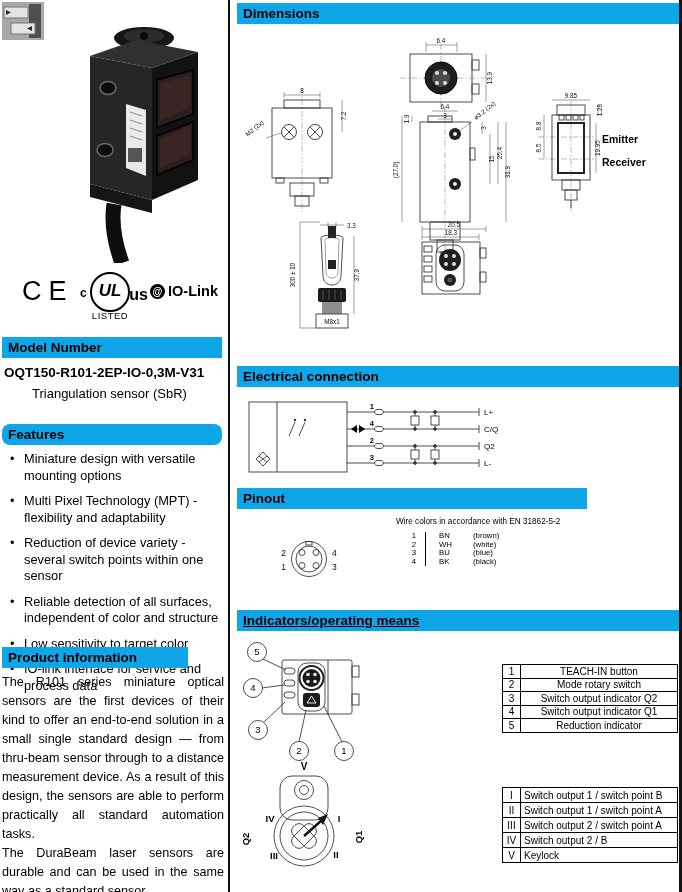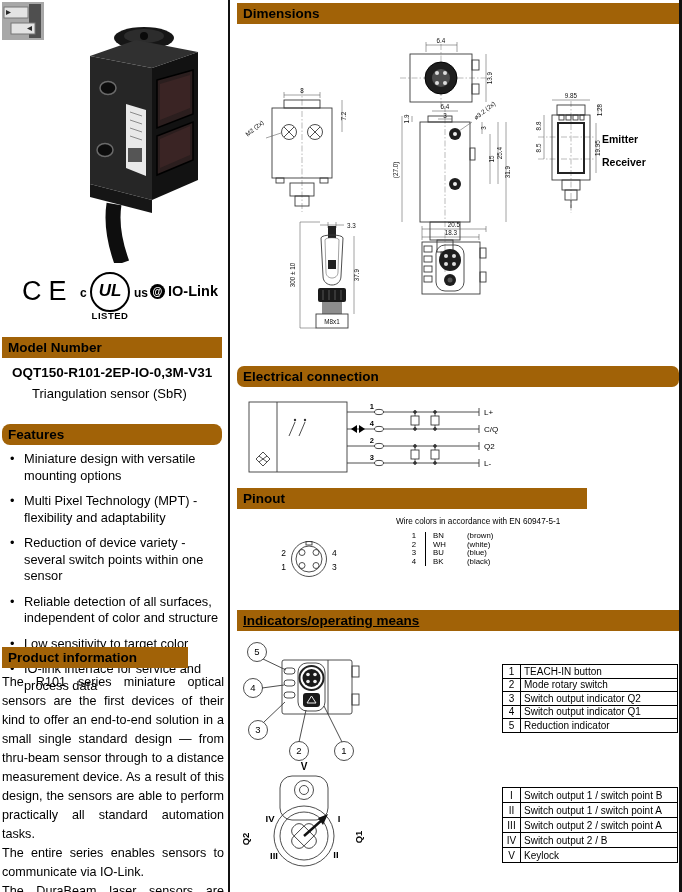--- a/index.html
+++ b/index.html
@@ -1,56 +1,56 @@
 <!DOCTYPE html>
 <html><head>
 <meta charset="utf-8">
 <style>
   html,body{margin:0;padding:0;background:#fff;}
   #page{position:relative;width:682px;height:892px;background:#fff;overflow:hidden;
         font-family:"Liberation Sans",sans-serif;color:#000;}
   .vline{position:absolute;top:0;height:892px;background:#111;}
-  .bar{position:absolute;background:#a16207;height:21px;line-height:21px;
+  .bar{position:absolute;background:#0ea5e9;height:21px;line-height:21px;
        font-weight:bold;font-size:13.5px;padding-left:6px;box-sizing:border-box;}
   .abs{position:absolute;}
   
   .modelval{font-weight:bold;font-size:13.5px;}
   .modeltype{font-size:13px;}
   .modelnote{font-size:11.5px;}
   .feat{display:flex;margin-bottom:9px;font-size:12.8px;line-height:16.5px;}
   .feat .bullet{width:22px;flex:0 0 22px;padding-left:8px;box-sizing:border-box;}
   .pinfo p{margin:0;font-size:12.6px;line-height:19px;text-align:justify;}
   
   svg text{font-family:"Liberation Sans",sans-serif;}
   .ln{stroke:#3a3a3a;fill:none;stroke-width:.9;}
   .lt{stroke:#555;fill:none;stroke-width:.55;}
   .cl{stroke:#777;fill:none;stroke-width:.5;stroke-dasharray:6 2 1.5 2;}
   .dimtxt{font-size:6.3px;fill:#111;}
   .lbl-b{font-size:10.5px;font-weight:bold;fill:#000;}
   
   .wrow{display:flex;font-size:7.8px;line-height:8.6px;height:8.6px;}
   .wpin{width:16px;text-align:right;padding-right:9px;}
-  .wcode{width:34px;border-left:1.2px solid #000;padding-left:7px;}
+  .wcode{width:34px;border-left:1.2px solid #000;padding-left:13px;}
   
   table.ind{border-collapse:collapse;width:176px;table-layout:fixed;}
   table.ind td{border:1px solid #000;font-size:10px;padding:0 3px;overflow:hidden;
                white-space:nowrap;}
   table.ind td.k{width:15px;text-align:center;padding:0 1px;}
-  .t1 td{height:12.5px;}
+  .t1 td{height:12.5px;text-align:center;}
   .t2 td{height:14px;}
   
   .ce{font-size:27px;letter-spacing:7px;font-weight:400;}
   .ulwrap{position:absolute;}
   .ulcirc{width:36px;height:36px;border:2.5px solid #000;border-radius:50%;
           text-align:center;line-height:34px;font-weight:bold;font-size:17px;
           font-style:italic;}
   .ulc{position:absolute;left:-10px;top:14px;font-weight:bold;font-size:12px;}
-  .ulus{position:absolute;right:-18px;top:14px;font-weight:bold;font-size:12px;}
+  .ulus{position:absolute;right:-18px;top:14px;font-weight:bold;font-size:16px;}
   .ullisted{position:absolute;left:50%;transform:translateX(-50%);top:38px;
-            font-weight:bold;font-size:9.5px;letter-spacing:.5px;}
+            font-weight:normal;font-size:9.5px;letter-spacing:.5px;}
   .iolink{display:flex;align-items:center;font-weight:bold;font-size:14.5px;}
   .iodot{width:15px;height:15px;border-radius:50%;background:#000;color:#fff;
          font-size:10px;line-height:15px;text-align:center;margin-right:3px;
          font-weight:bold;}
 </style>
 </head>
 <body>
 
 <div id="page">
 
@@ -101,21 +101,21 @@
     <div class="ulc">c</div>
     <div class="ulus">us</div>
     <div class="ullisted">LISTED</div>
   </div>
   <div class="abs iolink" style="left:150px;top:283px;">
     <span class="iodot">@</span>
     <span>IO-Link</span>
   </div>
 
   <div class="bar" style="left:2px;top:337px;width:220px;">Model Number</div>
-  <div class="abs modelval" style="left:12px;top:365px;width:220px;">OQT150-R101-2EP-IO-0,3M-V31</div>
+  <div class="abs modelval" style="left:4px;top:365px;width:220px;">OQT150-R101-2EP-IO-0,3M-V31</div>
   <div class="abs modeltype" style="left:4px;top:386px;width:220px;margin-left:28px;">Triangulation sensor (SbR)</div>
 
   <div class="bar" style="left:2px;top:424px;width:220px;border-radius:8px;">Features</div>
   <div class="abs" style="left:2px;top:451px;width:222px;">
     <div class="feat">
       <span class="bullet">•</span>
       <span>Miniature design with versatile mounting options</span>
       </div>
     <div class="feat">
       <span class="bullet">•</span>
@@ -135,21 +135,20 @@
       </div>
     <div class="feat">
       <span class="bullet">•</span>
       <span>IO-link interface for service and process data</span>
       </div>
   </div>
 
   <div class="bar" style="left:2px;top:647px;width:186px;">Product information</div>
   <div class="abs pinfo" style="left:2px;top:673px;width:222px;">
     <p>The R101 series miniature optical sensors are the first devices of their kind to offer an end-to-end solution in a small single standard design — from thru-beam sensor through to a distance measurement device. As a result of this design, the sensors are able to perform practically all standard automation tasks.</p>
-    <p>The entire series enables sensors to communicate via IO-Link.</p>
     <p>The DuraBeam laser sensors are durable and can be used in the same way as a standard sensor.</p>
 
   </div>
 
   <div class="bar" style="left:237px;top:3px;width:442px;">Dimensions</div>
 
   <div class="abs" style="left:237px;top:30px;">
     <svg width="442" height="325" viewBox="0 0 442 325">
 
       <g transform="translate(173,8)">
@@ -302,21 +301,21 @@
         <circle cx="24" cy="36" r="2" fill="#ddd"></circle>
           <circle cx="32" cy="36" r="2" fill="#ddd"></circle>
         <circle cx="28" cy="52" r="6" fill="#1e1e1e"></circle>
           <circle cx="28" cy="52" r="2.5" fill="#555"></circle>
         <rect class="ln" x="58" y="20" width="6" height="10"></rect>
           <rect class="ln" x="58" y="44" width="6" height="10"></rect>
       </g>
     </svg>
   </div>
 
-  <div class="bar" style="left:237px;top:366px;width:442px;border-radius:7px;">Electrical connection</div>
+  <div class="bar" style="left:237px;top:366px;width:442px;">Electrical connection</div>
   <div class="abs" style="left:247px;top:398px;">
     <svg width="300" height="85" viewBox="0 0 300 85">
       <rect class="ln" x="2" y="4" width="98" height="70"></rect>
       <line class="ln" x1="30" y1="4" x2="30" y2="74"></line>
       <polygon class="ln" points="16,54 23,61 16,68 9,61"></polygon>
       <line class="ln" x1="12" y1="58" x2="20" y2="64"></line>
         <line class="ln" x1="12" y1="64" x2="20" y2="58"></line>
       <line class="ln" x1="48" y1="24" x2="42" y2="38"></line>
       <line class="ln" x1="58" y1="24" x2="52" y2="38"></line>
       <circle cx="48" cy="22" r="1.2" fill="#333"></circle>
@@ -368,21 +367,21 @@
           <circle cx="188" cy="31" r="1.4" fill="#333"></circle>
         <circle cx="168" cy="48" r="1.4" fill="#333"></circle>
           <circle cx="188" cy="48" r="1.4" fill="#333"></circle>
         <circle cx="168" cy="65" r="1.4" fill="#333"></circle>
           <circle cx="188" cy="65" r="1.4" fill="#333"></circle>
       </g>
     </svg>
   </div>
 
   <div class="bar" style="left:237px;top:488px;width:350px;">Pinout</div>
-  <div class="abs" style="left:396px;top:517px;font-size:8.2px;">Wire colors in accordance with EN 60947-5-1</div>
+  <div class="abs" style="left:396px;top:517px;font-size:8.2px;">Wire colors in accordance with EN 31862-5-2</div>
 
   <div class="abs" style="left:272px;top:528px;">
     <svg width="74" height="62" viewBox="0 0 74 62">
       <circle class="ln" cx="37" cy="31" r="17.5" stroke-width="1.3"></circle>
       <circle class="ln" cx="37" cy="31" r="13"></circle>
       <rect class="ln" x="34" y="13.5" width="6" height="3.5" fill="#fff"></rect>
       <circle class="ln" cx="30" cy="24.5" r="3"></circle>
         <circle class="ln" cx="44" cy="24.5" r="3"></circle>
       <circle class="ln" cx="30" cy="37.5" r="3"></circle>
         <circle class="ln" cx="44" cy="37.5" r="3"></circle>

